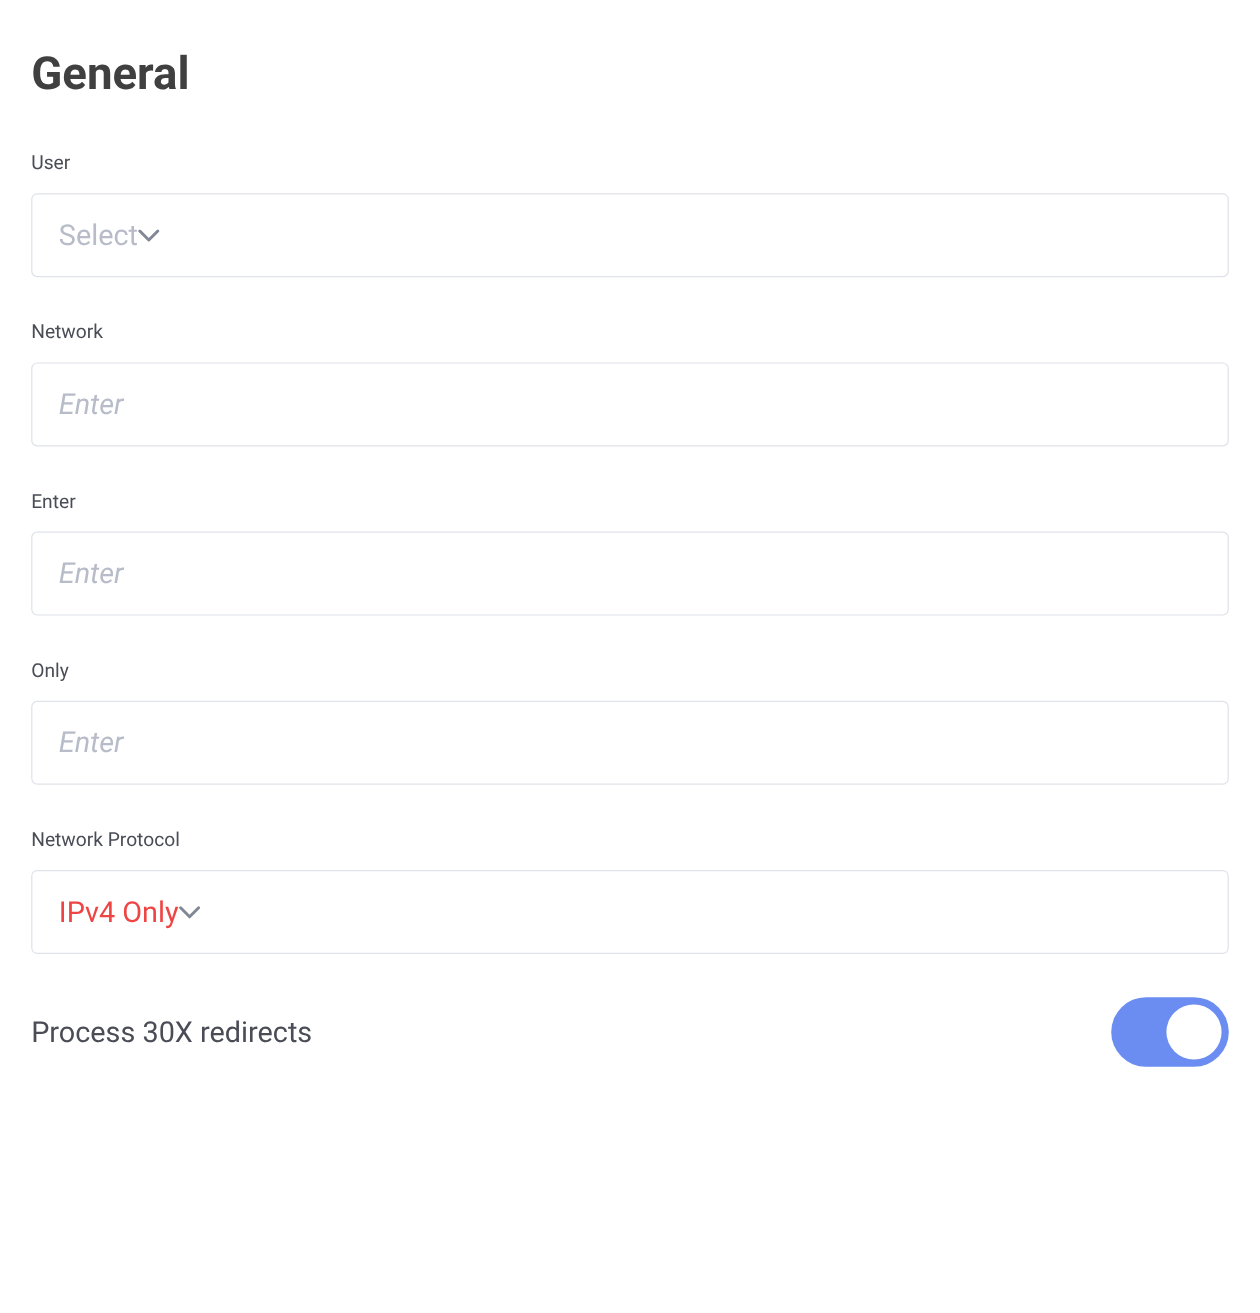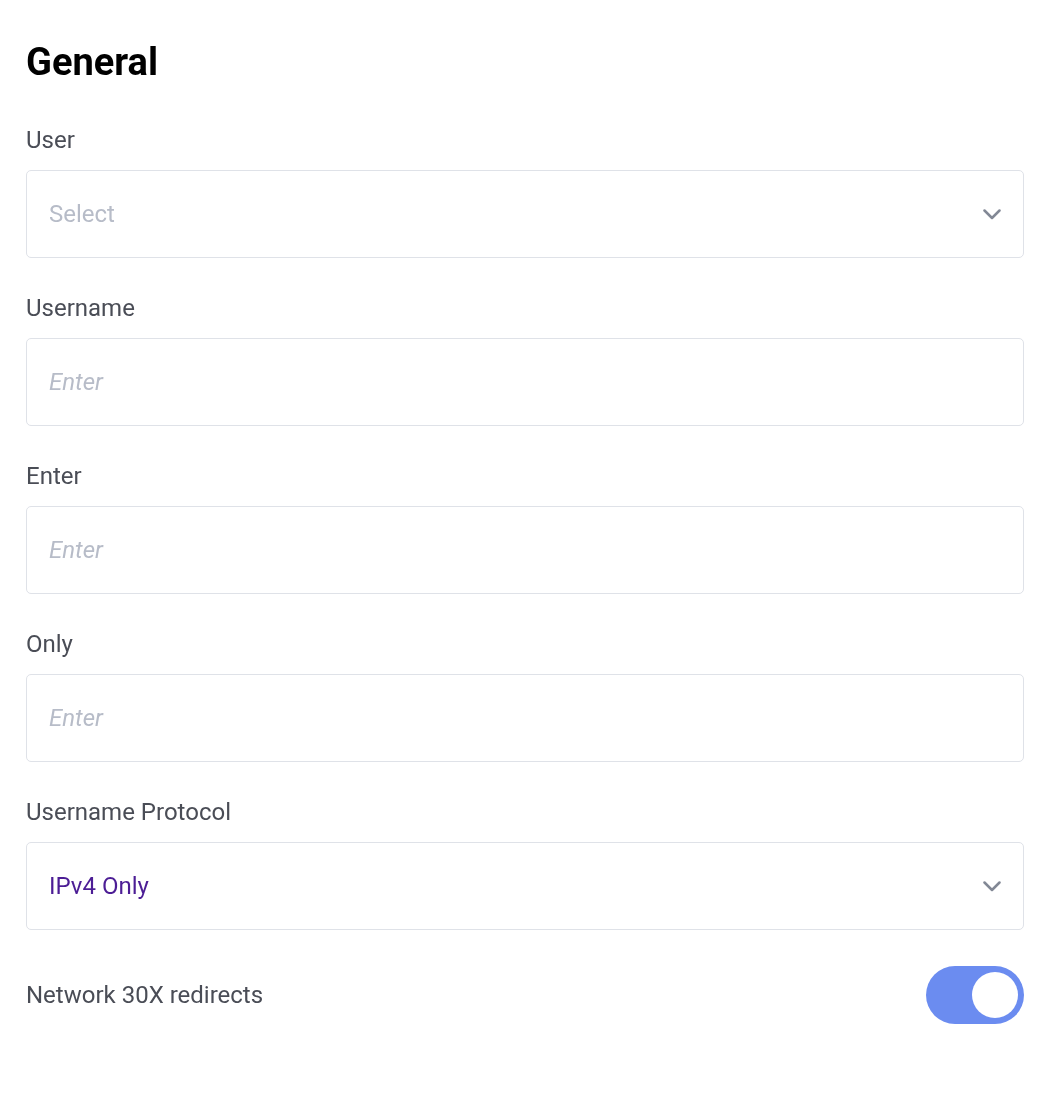--- a/index.html
+++ b/index.html
@@ -9,54 +9,53 @@
     }
     body {
       font-family: -apple-system, BlinkMacSystemFont, "Segoe UI", Roboto, "Helvetica Neue", Arial, sans-serif;
       background: #ffffff;
       padding: 40px 26px;
       width: 1050px;
     }
     .section-title {
       font-size: 38px;
       font-weight: 700;
-      color: #000000;
+      color: #404040;
       margin-bottom: 42px;
     }
     .field-group {
       margin-bottom: 36px;
     }
     .field-label {
-      font-size: 24px;
+      font-size: 16px;
       font-weight: 400;
       color: #4a4d56;
       margin-bottom: 16px;
       display: block;
     }
     .select-control,
     .text-input {
       width: 100%;
-      height: 88px;
+      height: 70px;
       border: 1px solid #dfe2e8;
       border-radius: 5px;
       padding: 0 22px;
       font-size: 24px;
       font-family: inherit;
       color: #2d3038;
       background: #ffffff;
       display: flex;
       align-items: center;
-      justify-content: space-between;
       cursor: pointer;
     }
     .select-control .select-text.placeholder {
       color: #b7bcc8;
     }
     .select-control .select-text {
-      color: #4c1d95;
+      color: #ef4444;
     }
     .text-input {
       cursor: text;
       outline: none;
       font-style: italic;
     }
     .text-input::placeholder {
       color: #b7bcc8;
     }
     .chevron {
@@ -118,44 +117,44 @@
     <span class="select-text placeholder">Select</span>
     <span class="chevron">
       <svg viewBox="0 0 18 11">
           <path d="M1.5 1.5 L9 9 L16.5 1.5"></path>
         </svg>
     </span>
   </div>
 </div>
 
 <div class="field-group">
-  <label class="field-label">Username</label>
+  <label class="field-label">Network</label>
   <input type="text" class="text-input" placeholder="Enter" style="">
 </div>
 
 <div class="field-group">
   <label class="field-label">Enter</label>
   <input type="text" class="text-input" placeholder="Enter" style="">
 </div>
 
 <div class="field-group">
   <label class="field-label">Only</label>
   <input type="text" class="text-input" placeholder="Enter" style="">
 </div>
 
 <div class="field-group">
-  <label class="field-label">Username Protocol</label>
+  <label class="field-label">Network Protocol</label>
   <div class="select-control">
     <span class="select-text">IPv4 Only</span>
     <span class="chevron">
       <svg viewBox="0 0 18 11">
           <path d="M1.5 1.5 L9 9 L16.5 1.5"></path>
         </svg>
     </span>
   </div>
 </div>
 
 <div class="toggle-row">
-  <span class="toggle-label">Network 30X redirects</span>
+  <span class="toggle-label">Process 30X redirects</span>
   <div class="toggle">
     <div class="toggle-knob"></div>
   </div>
 </div>
 
 </body></html>

